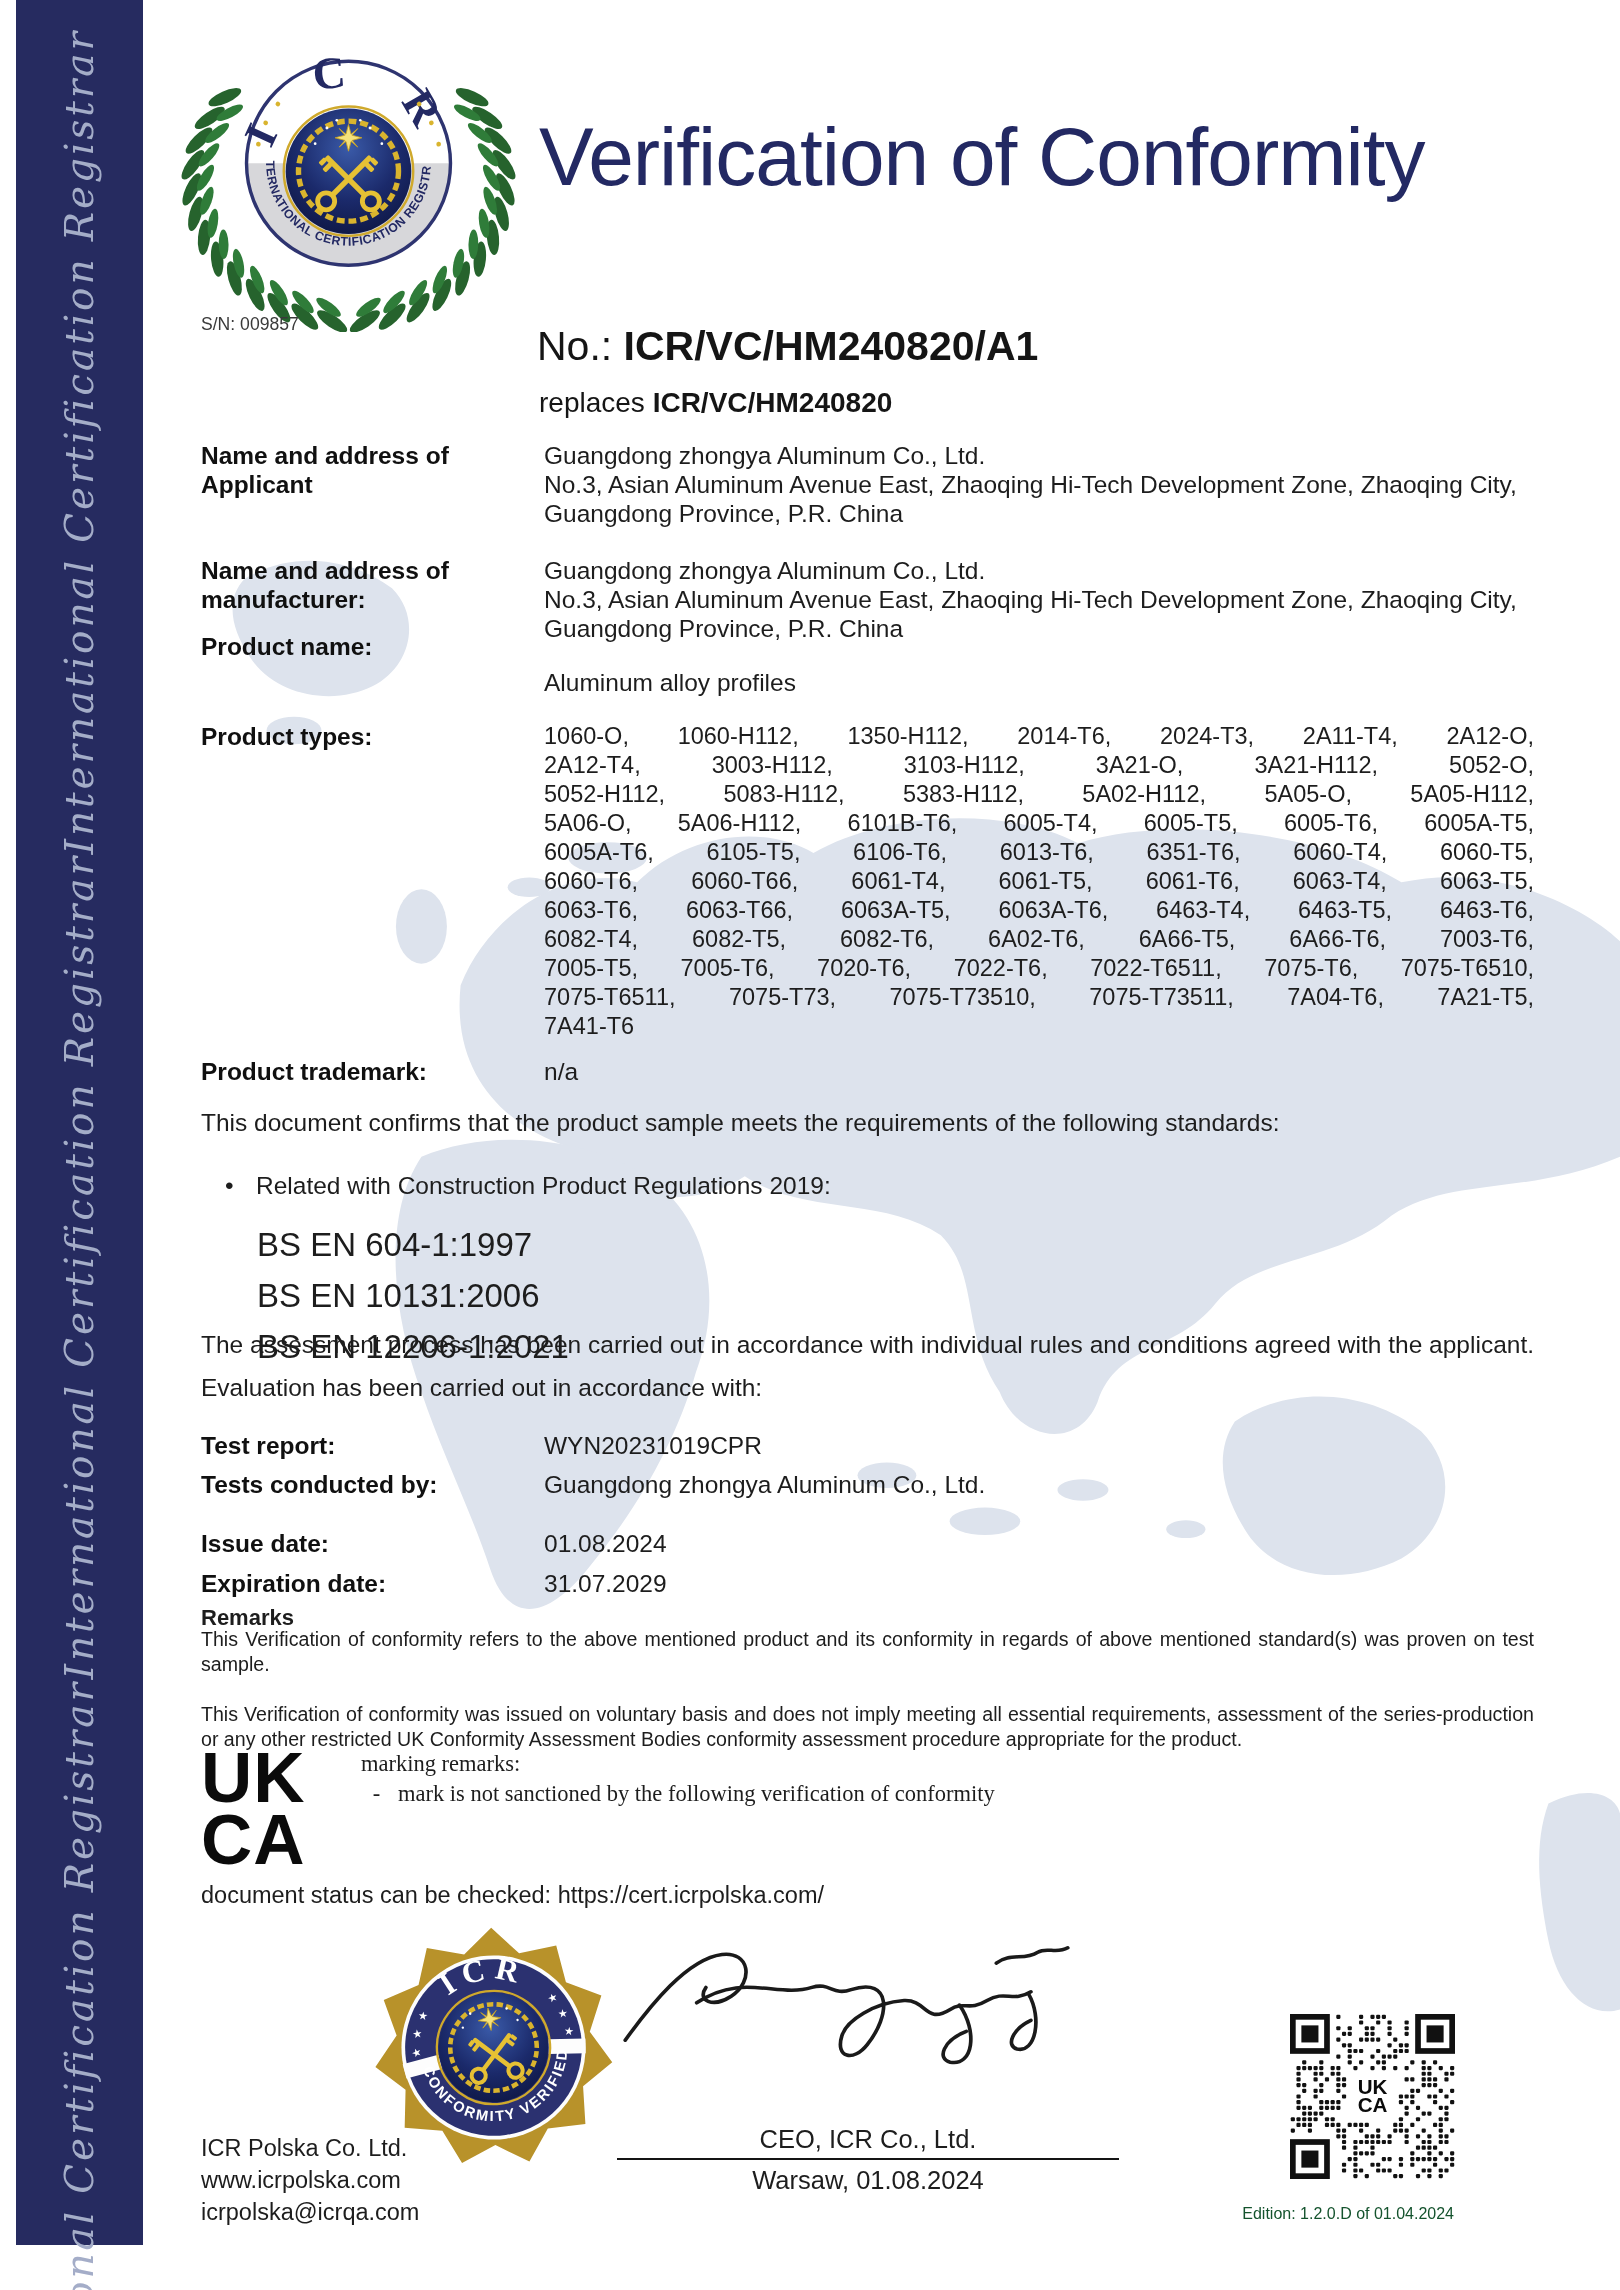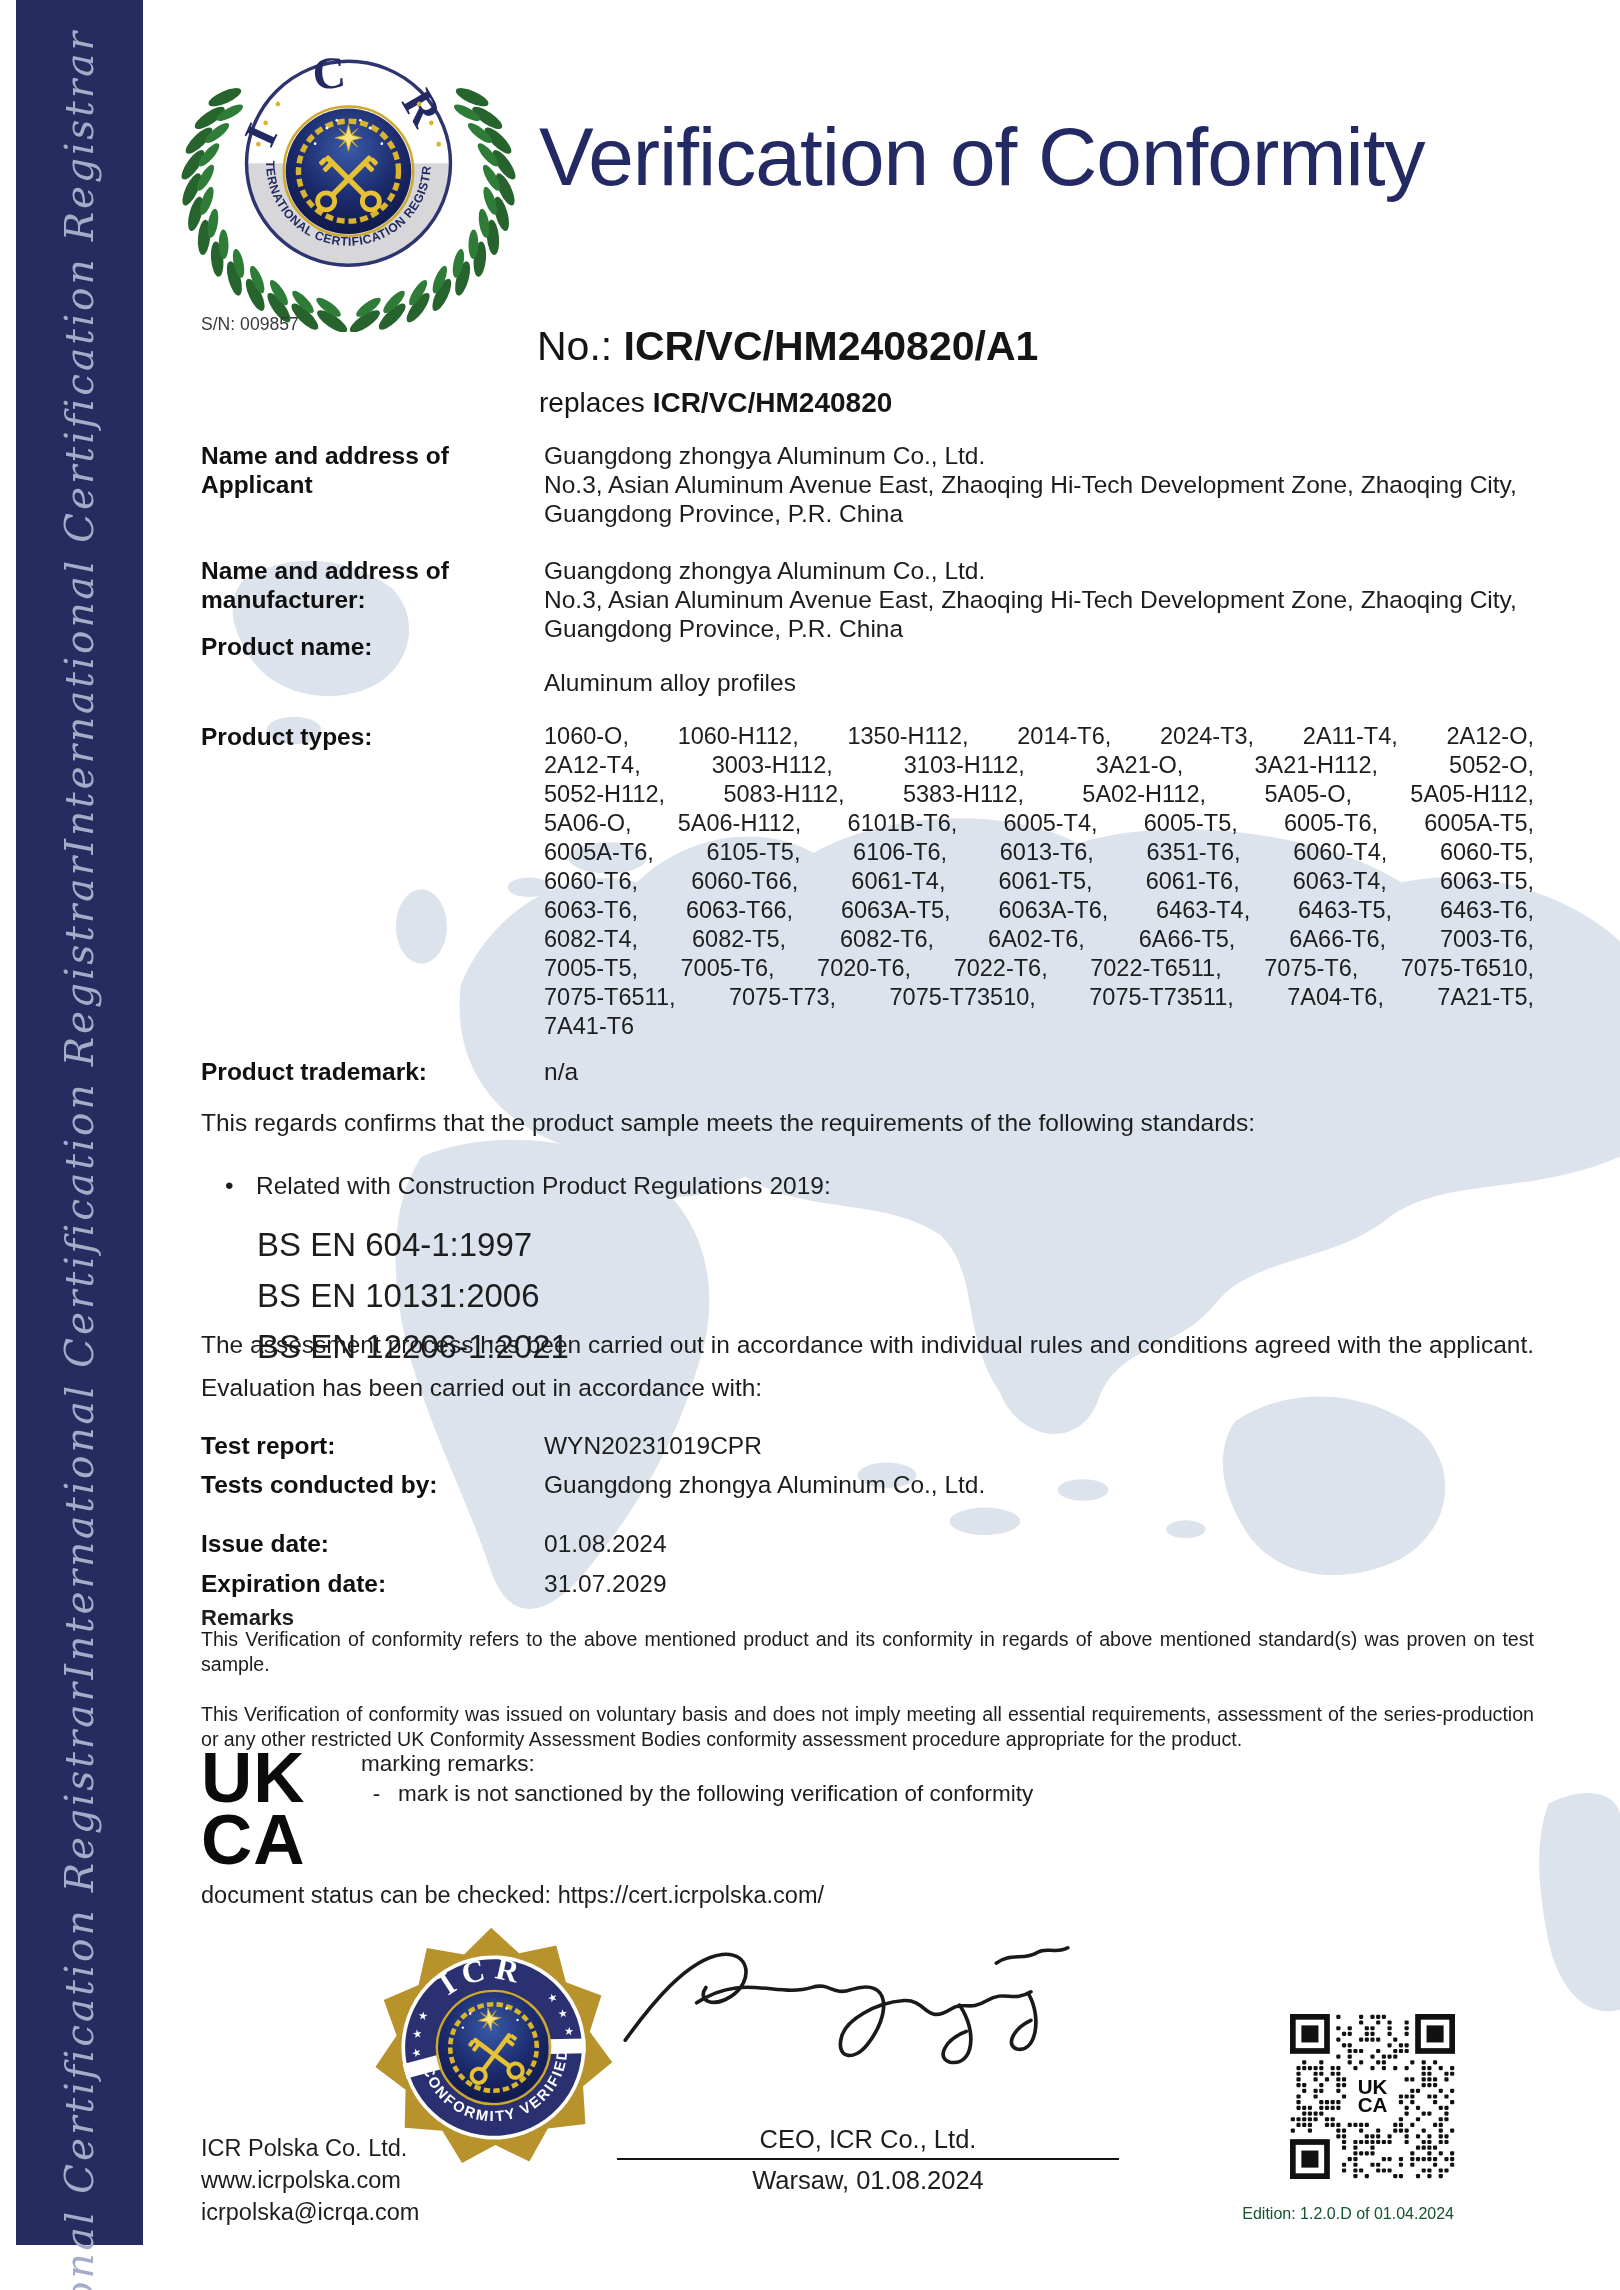--- a/index.html
+++ b/index.html
@@ -32,21 +32,21 @@
   .just{text-align:justify;}
   .open{line-height:43px;}
   .bullet-line{left:225px;width:1304px;font-size:24.5px;}
   .bullet-line::before{content:"•";position:absolute;left:0;top:0;}
   .bullet-text{padding-left:31px;display:block;}
   .std-line{font-size:33px;line-height:39px;margin-top:12px;}
   .small{font-size:19.6px;line-height:24.5px;}
   .remarks-h{left:201px;top:1605px;font-size:22px;font-weight:700;}
   
   .ukca{left:201px;top:1747px;font-weight:800;font-size:71px;line-height:0.88;color:#0b0b0b;letter-spacing:1px;}
-  .marking{left:361px;top:1749px;width:804px;font-size:22.5px;line-height:30px;}
+  .marking{left:361px;top:1749px;width:804px;font-size:22.5px;line-height:30px;font-family:Liberation Serif, serif;}
   .uk-bullet{position:relative;padding-left:37px;}
   .uk-bullet::before{content:"-";position:absolute;left:11.8px;top:0;}
   .doc-status{left:201px;top:1882px;font-size:23.5px;}
   
   .badge-wrap{left:372px;top:1917px;width:243px;height:261px;transform:rotate(-8deg);}
   .sig-wrap{left:616px;top:1939px;}
   .ceo{left:617px;top:2125px;width:502px;text-align:center;font-size:25.5px;}
   .ceo-line{left:617px;top:2158px;width:502px;border-top:2.9px solid #141414;}
   .warsaw{left:617px;top:2166px;width:502px;text-align:center;font-size:25.5px;}
   .qr-wrap{left:1290px;top:2014px;width:165px;height:165px;}
@@ -224,21 +224,21 @@
 
   <div class="abs content row-label" style="top:632px;">Product name:</div>
   <div class="abs content row-value" style="top:668px;">Aluminum alloy profiles</div>
 
   <div class="abs content row-label" style="top:722px;">Product types:</div>
   <div class="abs content row-value" style="top:722px;"><div class="pt-line">1060-O, 1060-H112, 1350-H112, 2014-T6, 2024-T3, 2A11-T4, 2A12-O,</div><div class="pt-line">2A12-T4, 3003-H112, 3103-H112, 3A21-O, 3A21-H112, 5052-O,</div><div class="pt-line">5052-H112, 5083-H112, 5383-H112, 5A02-H112, 5A05-O, 5A05-H112,</div><div class="pt-line">5A06-O, 5A06-H112, 6101B-T6, 6005-T4, 6005-T5, 6005-T6, 6005A-T5,</div><div class="pt-line">6005A-T6, 6105-T5, 6106-T6, 6013-T6, 6351-T6, 6060-T4, 6060-T5,</div><div class="pt-line">6060-T6, 6060-T66, 6061-T4, 6061-T5, 6061-T6, 6063-T4, 6063-T5,</div><div class="pt-line">6063-T6, 6063-T66, 6063A-T5, 6063A-T6, 6463-T4, 6463-T5, 6463-T6,</div><div class="pt-line">6082-T4, 6082-T5, 6082-T6, 6A02-T6, 6A66-T5, 6A66-T6, 7003-T6,</div><div class="pt-line">7005-T5, 7005-T6, 7020-T6, 7022-T6, 7022-T6511, 7075-T6, 7075-T6510,</div><div class="pt-line">7075-T6511, 7075-T73, 7075-T73510, 7075-T73511, 7A04-T6, 7A21-T5,</div><div class="pt-line">7A41-T6</div></div>
 
   <div class="abs content row-label" style="top:1057px;">Product trademark:</div>
   <div class="abs content row-value" style="top:1057px;">n/a</div>
 
-  <div class="abs content para" style="top:1108px;">This regards confirms that the product sample meets the requirements of the following standards:</div>
+  <div class="abs content para" style="top:1108px;">This document confirms that the product sample meets the requirements of the following standards:</div>
   <div class="abs content bullet-line" style="top:1172px;">
     <span class="bullet-text">Related with Construction Product Regulations 2019:</span>
   </div>
   <div class="abs content" style="left:257px;top:1213px;width:882px;">
       <div class="std-line">BS EN 604-1:1997</div>
       <div class="std-line">BS EN 10131:2006</div>
       <div class="std-line">BS EN 12206-1:2021</div>
     </div>
   <div class="abs content para just open" style="top:1323px;">The assessment process has been carried out in accordance with individual rules and conditions agreed with the applicant. Evaluation has been carried out in accordance with:</div>
 

